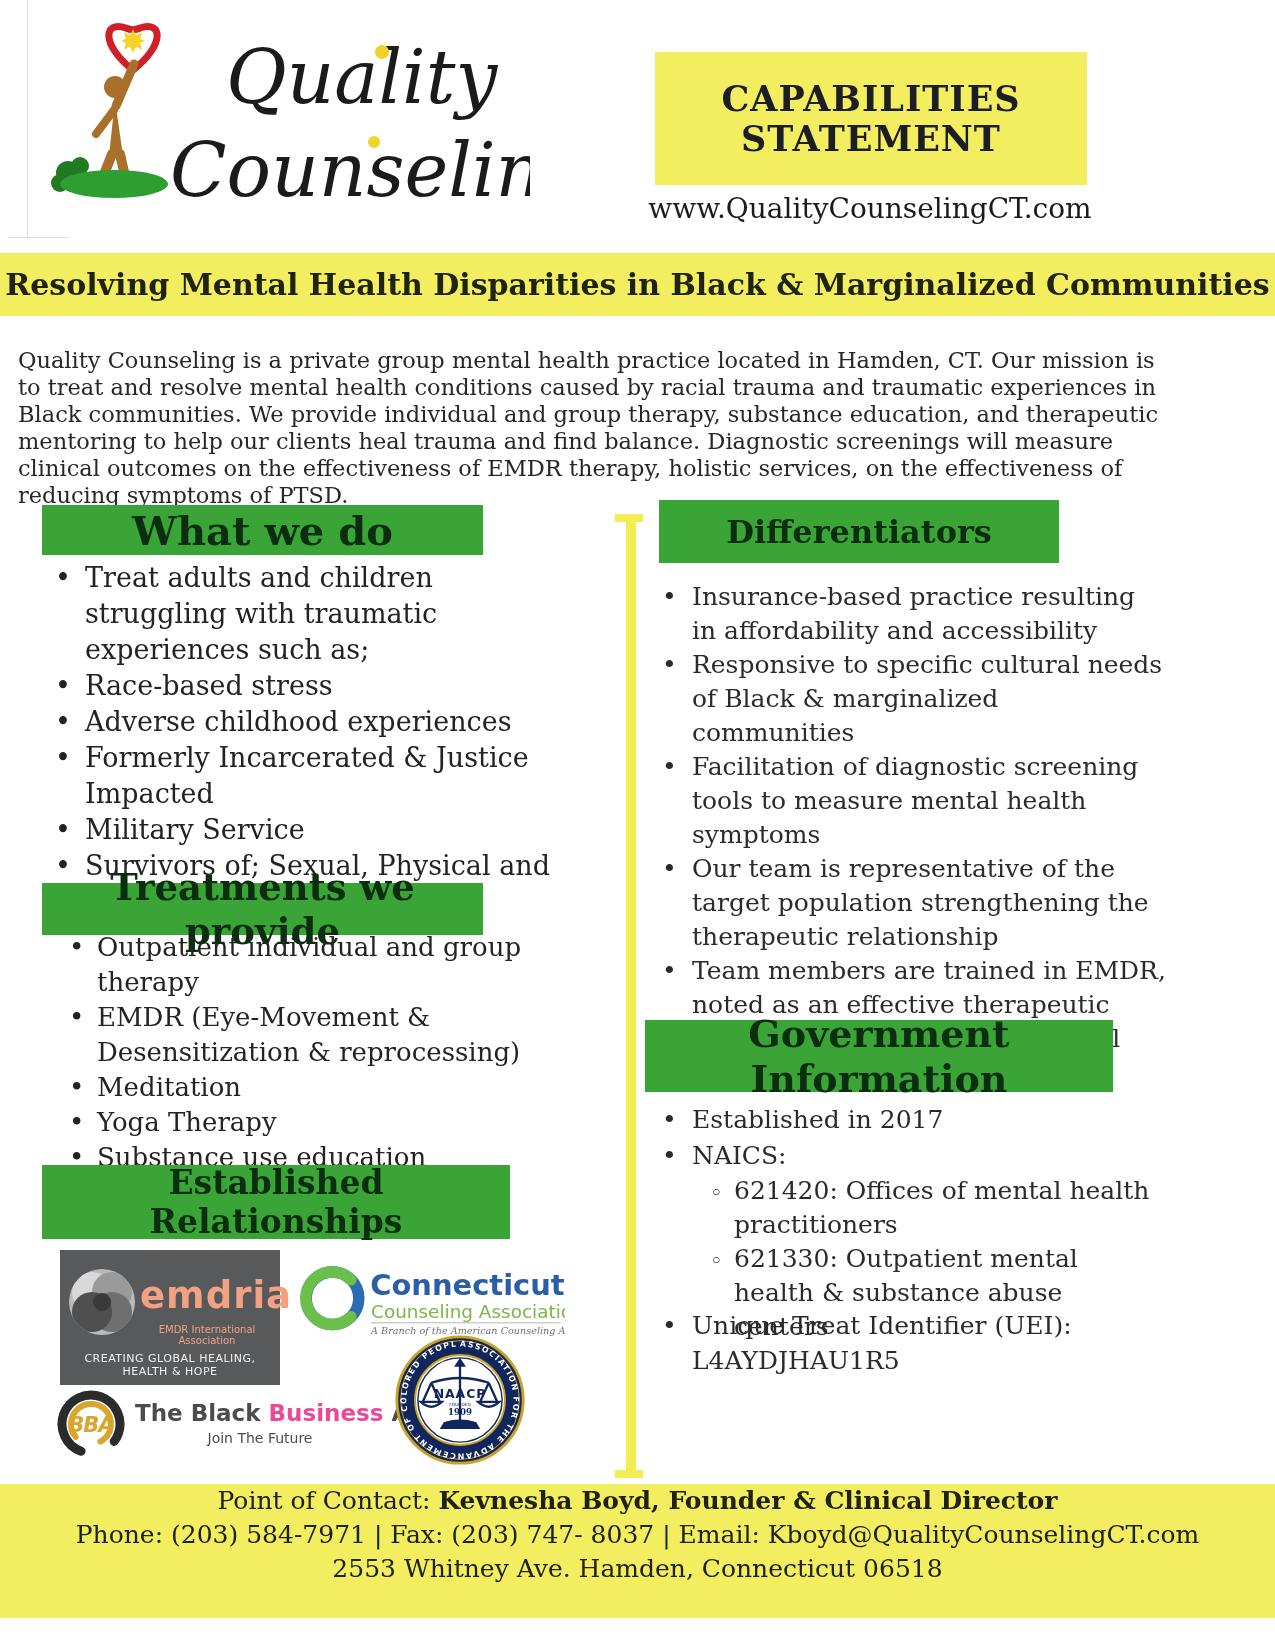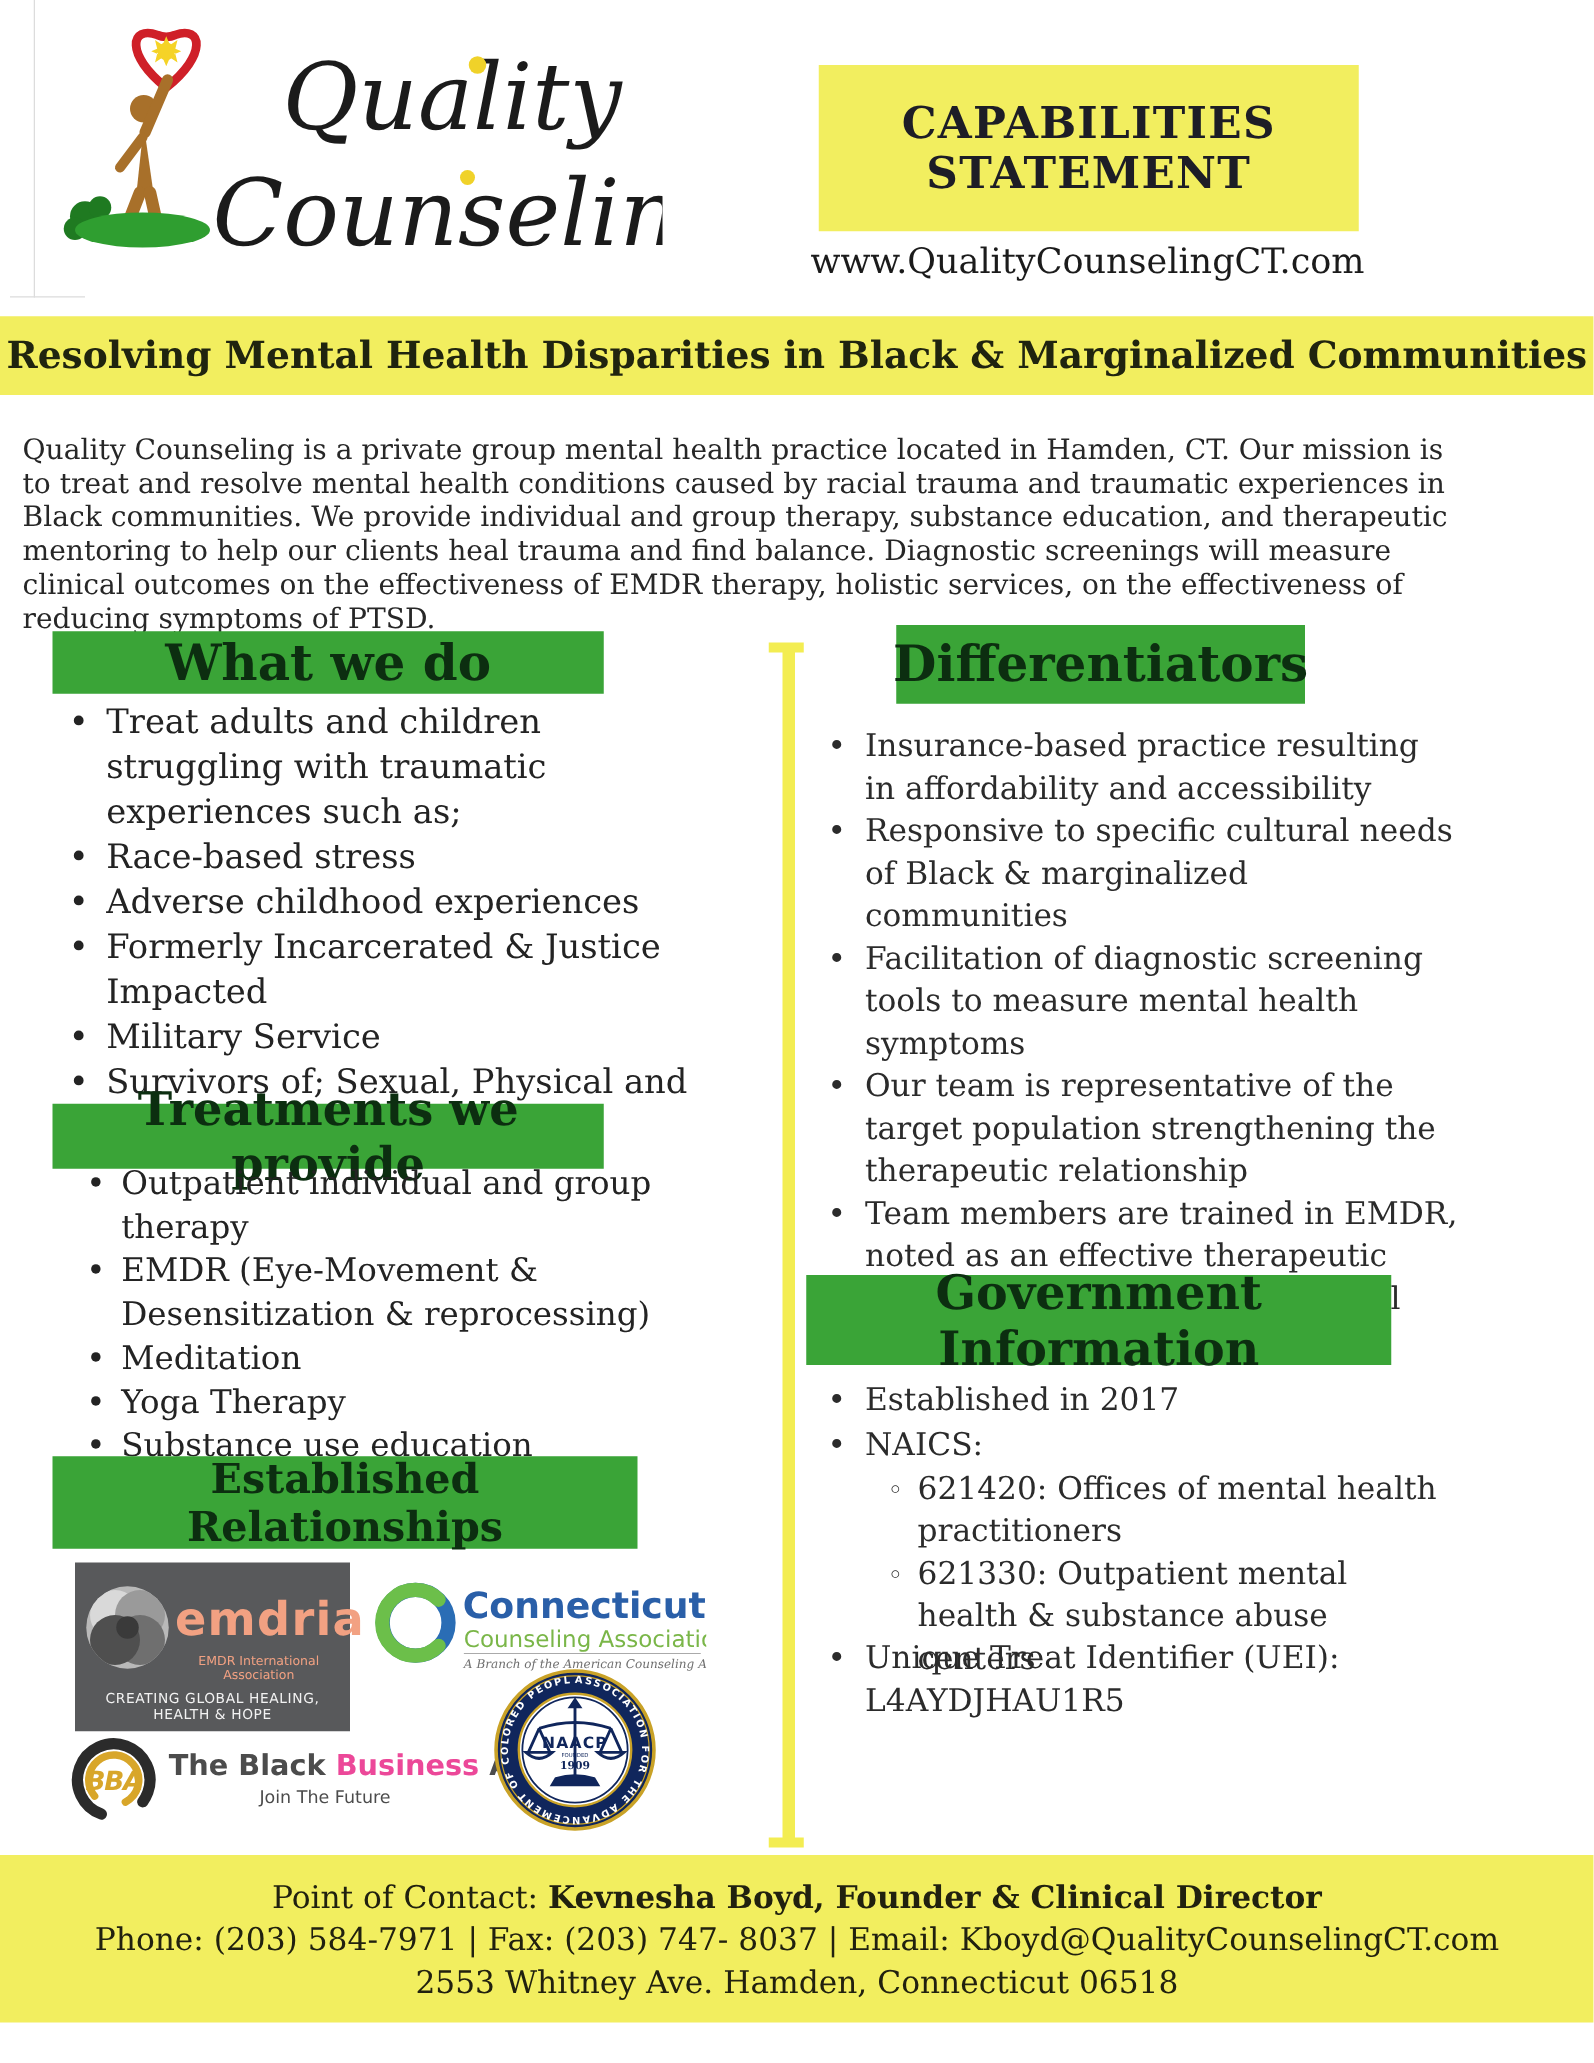--- a/index.html
+++ b/index.html
@@ -22,21 +22,21 @@
           font-weight:bold;font-size:30px;color:#20240f;}
 
   .intro{position:absolute;left:18px;top:324px;width:1150px;font-size:22.5px;line-height:27px;color:#272727;}
 
   
   .ghead{position:absolute;background:#3aa437;color:#0c2e10;font-weight:bold;
          display:flex;align-items:center;justify-content:center;text-align:center;}
   #h-what {left:42px; top:505px; width:441px;height:50px;font-size:40px;}
   #h-treat{left:42px; top:883px; width:441px;height:52px;font-size:37px;}
   #h-estab{left:42px; top:1165px;width:468px;height:74px;font-size:33px;}
-  #h-diff {left:717px;top:500px; width:327px;height:63px;font-size:40px;}
+  #h-diff {left:659px;top:500px; width:400px;height:63px;font-size:32px;}
   #h-gov  {left:645px;top:1020px;width:468px;height:72px;font-size:38px;}
 
   
   .blist{position:absolute;list-style:none;margin:0;padding:0;}
   .blist li{position:relative;padding-left:40px;}
   .blist li::before{content:"\2022";position:absolute;left:10px;}
   .olist li::before{content:"\25E6";font-size:0.85em;top:2px;}
 
   #list-what {left:45px; top:560px; width:520px;font-size:27px;line-height:36px;color:#232323;}
   #list-treat{left:65px; top:930px; width:500px;font-size:26px;line-height:35px;color:#232323;}
@@ -69,21 +69,21 @@
   .bba .t1{position:absolute;left:80px;top:12px;width:250px;font-family:"DejaVu Sans","Liberation Sans",sans-serif;
            font-weight:bold;font-size:23px;color:#4c4c4c;white-space:nowrap;}
   .bba .hl{color:#ec4899;}
   .bba .t2{position:absolute;left:80px;top:42px;width:250px;text-align:center;
            font-family:"DejaVu Sans",sans-serif;font-size:14px;color:#4c4c4c;}
   .naacp{position:absolute;left:393px;top:1333px;width:134px;height:134px;}
 
   
   .footer{position:absolute;left:0;top:1484px;width:1275px;height:134px;background:#f2ee5f;
           text-align:center;color:#21210f;font-size:25px;line-height:34px;padding-top:0;}
-  .footer .l1{margin-top:17px;}
+  .footer .l1{}
   .footer b{font-weight:bold;}
 </style>
 </head>
 <body>
 
 <div class="page">
 
   <div class="edge-v"></div>
   <div class="edge-h"></div>
 

